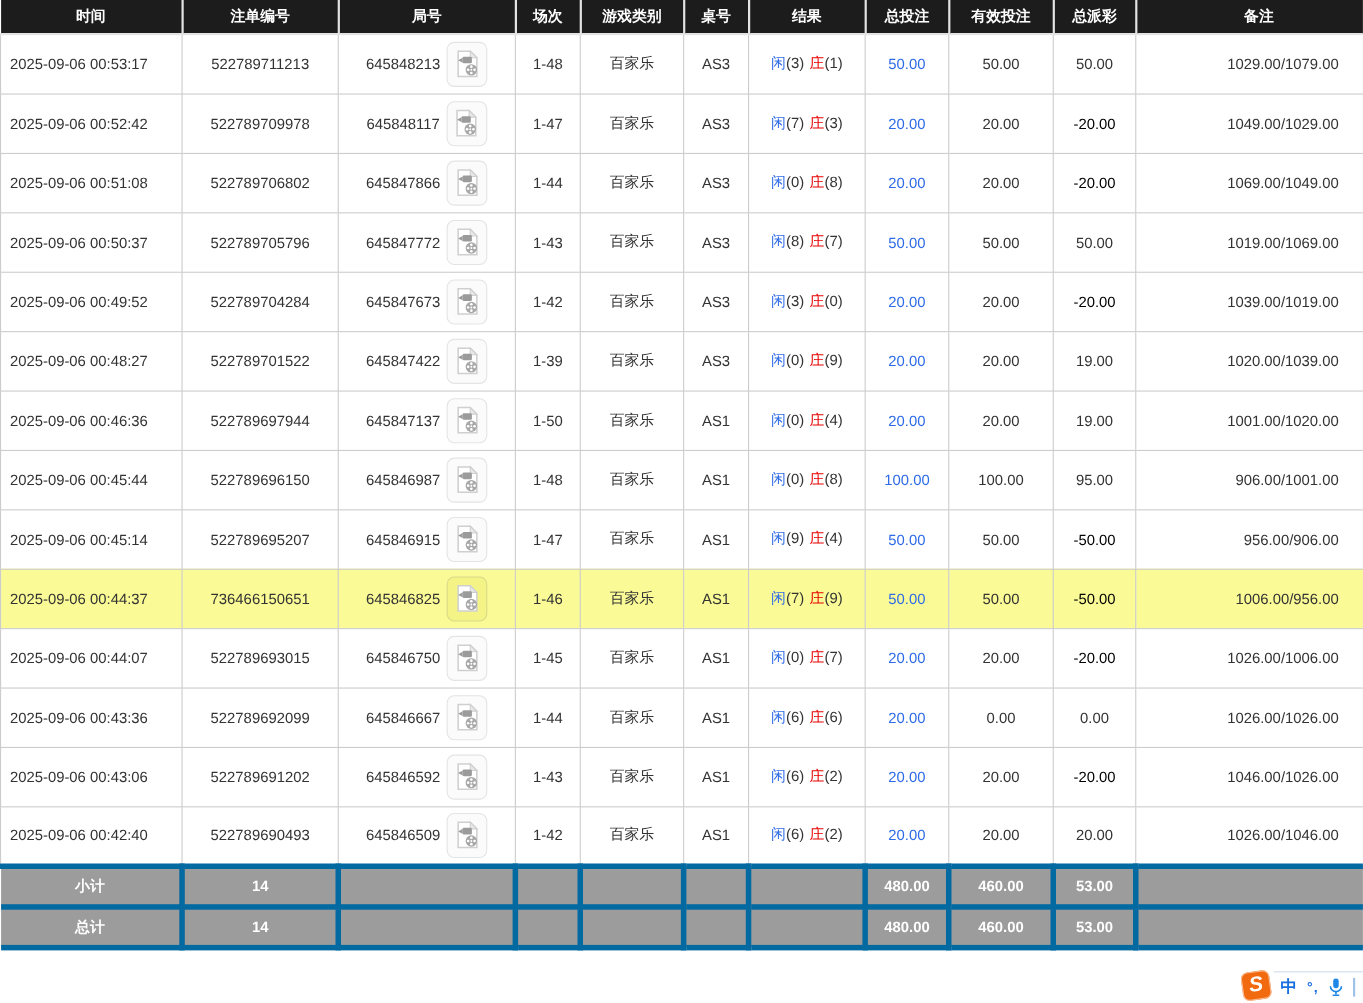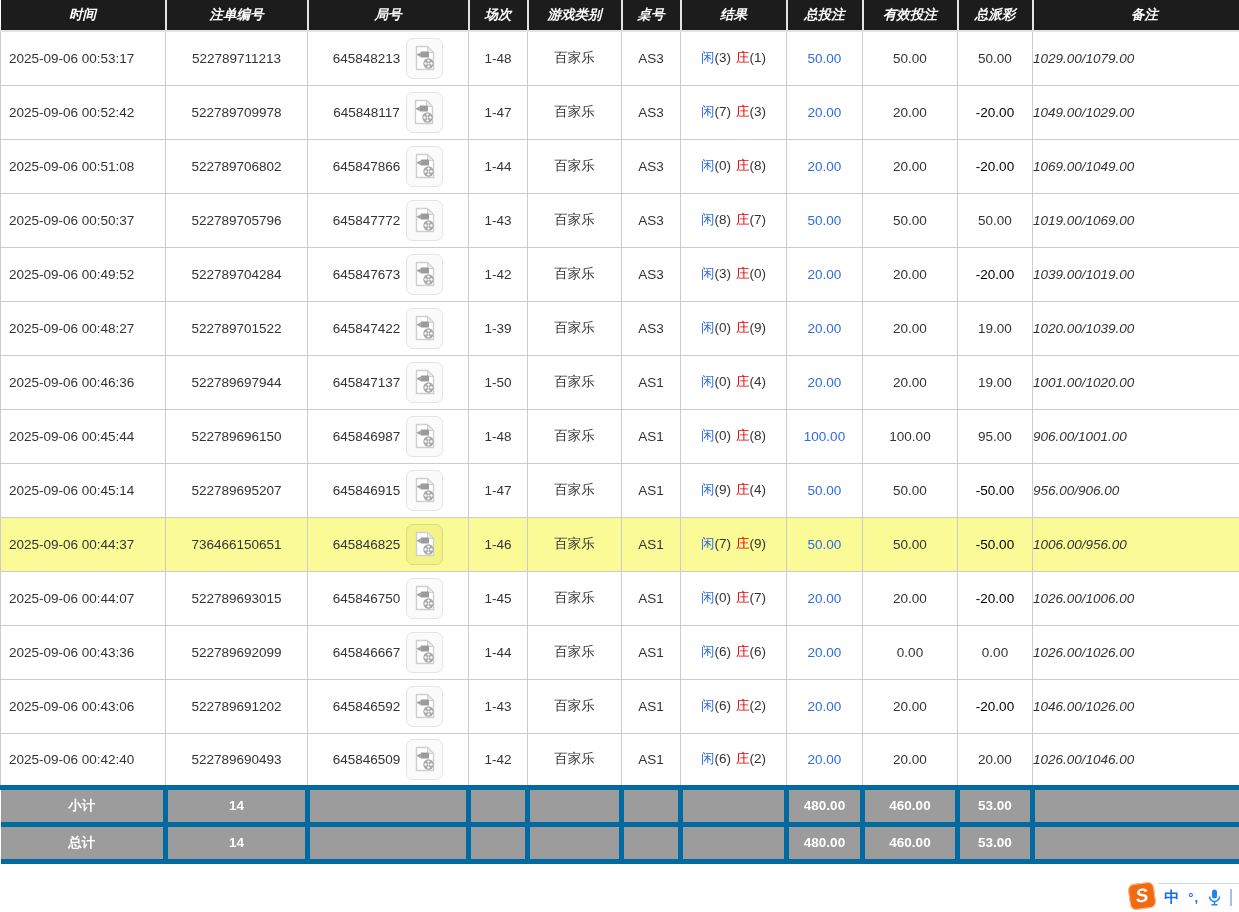--- a/index.html
+++ b/index.html
@@ -18,36 +18,35 @@
   thead th {
     background: #1c1c1c;
     color: #ffffff;
     font-size: 13.5px;
     font-weight: bold;
     height: 31px;
     padding: 0;
     border: 2px solid #e3e3e3;
     border-top: none;
     text-align: center;
-    font-style: italic;
   }
   thead th:first-child { border-left: none; }
   thead th:last-child { border-right: none; padding-left: 16px; }
   tbody td {
     border: 1px solid #cccccc;
     height: 54px;
     font-size: 13.5px;
     color: #333333;
     text-align: center;
     padding: 0;
     background: #ffffff;
   }
   tbody tr.hl td { background: #fafa96; }
   tbody td.c-time { text-align: left; padding-left: 8px; }
-  tbody td.c-remark { text-align: left; padding-right: 12px; font-style: italic; }
+  tbody td.c-remark { text-align: right; padding-right: 22px; }
   .game-no-wrap { display: flex; align-items: center; justify-content: center; gap: 6px; }
   .video-btn {
     width: 37px; height: 41px;
     border: 1px solid #e4e4e4;
     border-radius: 7px;
     background: #fbfbfb;
     display: inline-flex; align-items: center; justify-content: center;
     cursor: pointer; padding: 0;
   }
   tr.hl .video-btn { background: #f4f486; border-color: #d9d98a; }

